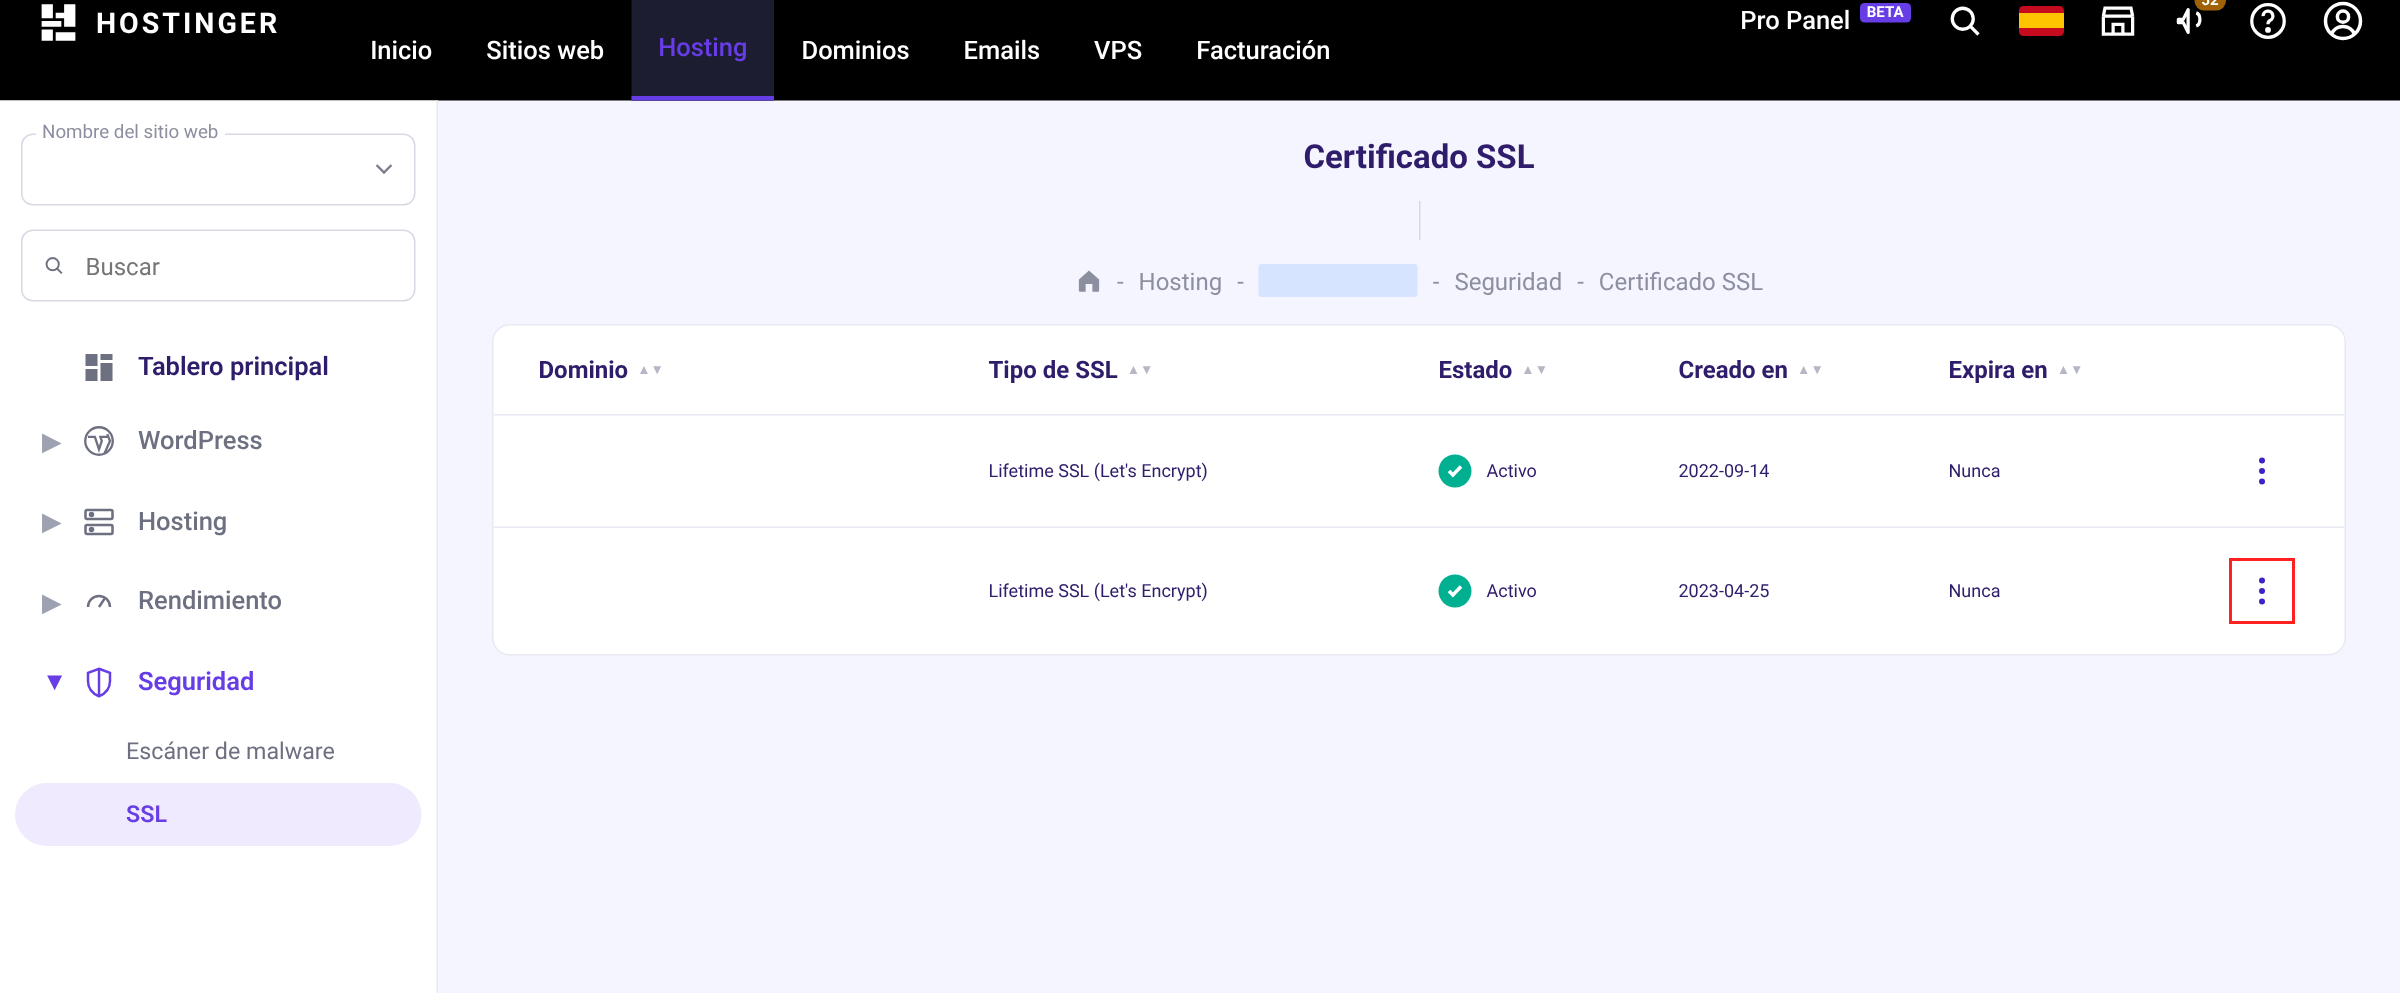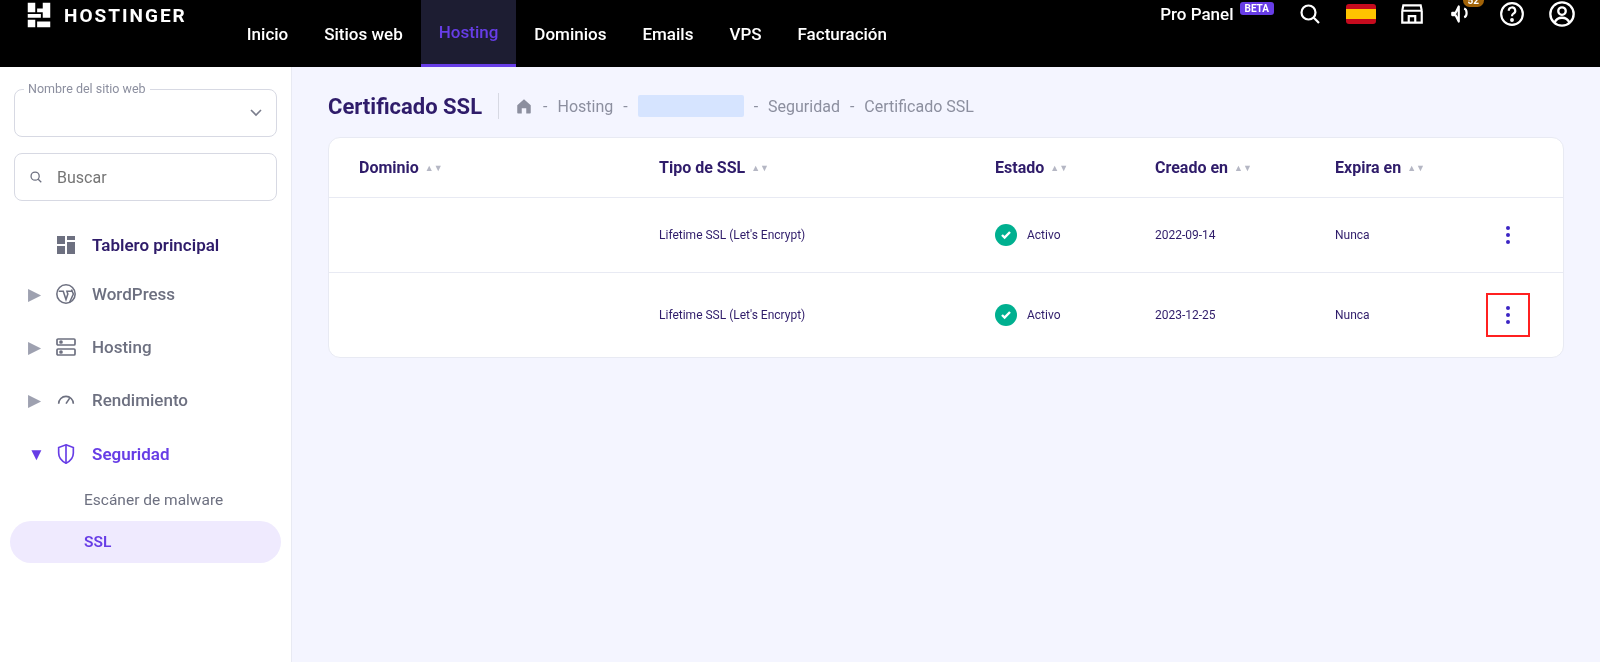--- a/index.html
+++ b/index.html
@@ -40,31 +40,31 @@
   .side-item.muted{color:#6d7080;font-weight:500;}
   .side-item .chev{width:12px;display:flex;color:#9ea1b0;}
   .side-item.current{color:var(--accent);}
   .side-item.current svg{color:var(--accent);}
   .side-sub{padding:12px 18px 12px 74px;font-size:15.5px;color:#6d7080;cursor:pointer;border-radius:26px;}
   .side-sub.active{background:#efeafe;color:var(--accent);font-weight:600;}
   .side-group{margin-bottom:4px;}
   .side-icon{width:24px;display:flex;justify-content:center;color:#6d7080;}
   
   .main{flex:1;padding:26px 36px;}
-  .titlebar{display:flex;align-items:center;gap:16px;margin-bottom:18px;}
+  .titlebar{display:flex;align-items:center;gap:16px;margin-bottom:18px;flex-direction:column;}
   .page-title{font-size:22px;font-weight:700;color:var(--text);}
   .titlebar .divider{width:1px;height:26px;background:#d7d9e3;}
   .breadcrumb{display:flex;align-items:center;gap:10px;color:#8c8f9f;font-size:16px;}
   .bc-redacted{width:106px;height:22px;background:#d6e4ff;border-radius:2px;}
   
   .card{background:#fff;border:1px solid var(--border);border-radius:12px;overflow:hidden;}
   .thead{display:flex;padding:20px 30px;font-weight:700;font-size:16px;color:var(--text);border-bottom:1px solid var(--border);}
   .col-domain{flex:0 0 300px;}
   .col-type{flex:0 0 300px;}
-  .col-status{flex:0 0 160px;margin-left:36px;}
+  .col-status{flex:0 0 160px;}
   .col-created{flex:0 0 180px;}
   .col-expires{flex:1;}
   .col-actions{flex:0 0 50px;display:flex;justify-content:center;}
   .sort{display:inline-flex;flex-direction:column;margin-left:6px;vertical-align:middle;color:#b5b7c4;line-height:5px;font-size:9px;}
   .row{display:flex;align-items:center;padding:20px 30px;border-bottom:1px solid var(--border);font-size:12px;color:var(--text);}
   .row:last-child{border-bottom:0;}
   .status{display:flex;align-items:center;gap:10px;}
   .check{width:22px;height:22px;background:#00b090;border-radius:50%;display:flex;align-items:center;justify-content:center;}
   .kebab{cursor:pointer;display:flex;flex-direction:column;gap:3px;align-items:center;justify-content:center;width:28px;height:34px;}
   .kebab span{width:4px;height:4px;border-radius:50%;background:#3b25c4;}
@@ -272,21 +272,21 @@
         <div class="col-domain"></div>
         <div class="col-type">Lifetime SSL (Let's Encrypt)</div>
         <div class="col-status status">
           <span class="check">
               <svg width="12" height="12" viewBox="0 0 12 12" fill="none" stroke="#fff" stroke-width="2.4">
                 <path d="M2 6l2.6 2.6L10 3"></path>
               </svg>
             </span>
           <span>Activo</span>
         </div>
-        <div class="col-created">2023-12-25</div>
+        <div class="col-created">2023-04-25</div>
         <div class="col-expires">Nunca</div>
         <div class="col-actions">
             <div class="kebab highlight">
               <span></span>
               <span></span>
               <span></span>
             </div>
           </div>
       </div>
     </div>

